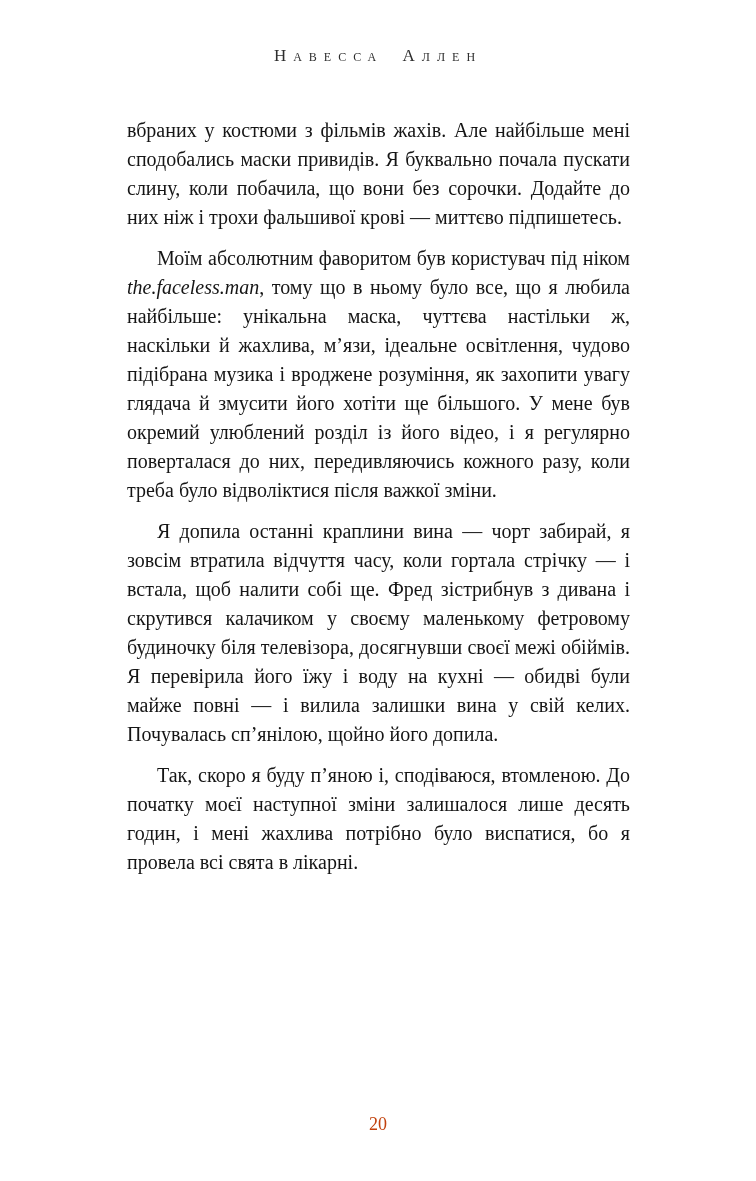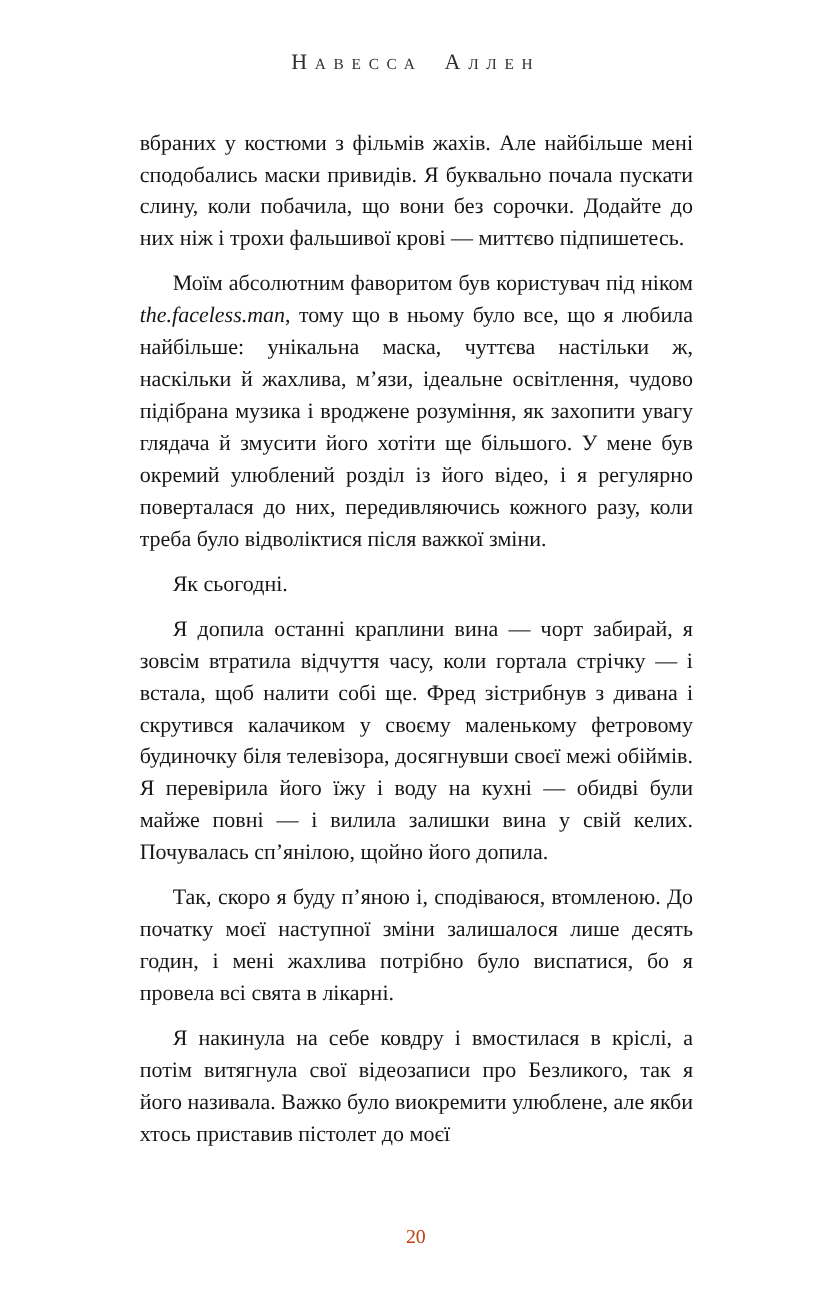--- a/index.html
+++ b/index.html
@@ -21,21 +21,21 @@
     background: #ffffff;
     overflow: hidden;
   }
   .running-header {
     position: absolute;
     top: 46px;
     left: 0;
     width: 100%;
     text-align: center;
     font-variant: small-caps;
-    font-size: 20px;
+    font-size: 17px;
     letter-spacing: 7px;
     word-spacing: 8px;
     color: #2e2e2e;
   }
   .body-text {
     position: absolute;
     top: 104px;
     left: 115px;
     width: 527px;
     font-size: 20px;
@@ -66,20 +66,18 @@
 </style>
 </head>
 <body>
 
 <div class="page">
   <div class="running-header">Навесса Аллен</div>
 
   <div class="body-text" id="page-body">
       <p class="para"><span>вбраних у костюми з фільмів жахів. Але найбільше мені сподобались маски привидів. Я буквально почала пускати слину, коли побачила, що вони без сорочки. Додайте до них ніж і трохи фальшивої крові — миттєво підпишетесь.</span></p>
       <p class="para indent"><span>Моїм абсолютним фаворитом був користувач під ніком </span><i>the.faceless.man</i><span>, тому що в ньому було все, що я любила найбільше: унікальна маска, чуттєва настільки ж, наскільки й жахлива, м’язи, ідеальне освітлення, чудово підібрана музика і вроджене розуміння, як захопити увагу глядача й змусити його хотіти ще більшого. У мене був окремий улюблений розділ із його відео, і я регулярно поверталася до них, передивляючись кожного разу, коли треба було відволіктися після важкої зміни.</span></p>
-      <p class="para indent"><span>Як сьогодні.</span></p>
       <p class="para indent"><span>Я допила останні краплини вина — чорт забирай, я зовсім втратила відчуття часу, коли гортала стрічку — і встала, щоб налити собі ще. Фред зістрибнув з дивана і скрутився калачиком у своєму маленькому фетровому будиночку біля телевізора, досягнувши своєї межі обіймів. Я перевірила його їжу і воду на кухні — обидві були майже повні — і вилила залишки вина у свій келих. Почувалась сп’янілою, щойно його допила.</span></p>
       <p class="para indent"><span>Так, скоро я буду п’яною і, сподіваюся, втомленою. До початку моєї наступної зміни залишалося лише десять годин, і мені жахлива потрібно було виспатися, бо я провела всі свята в лікарні.</span></p>
-      <p class="para indent"><span>Я накинула на себе ковдру і вмостилася в кріслі, а потім витягнула свої відеозаписи про Безликого, так я його називала. Важко було виокремити улюблене, але якби хтось приставив пістолет до моєї</span></p>
     </div>
 
   <div class="page-number">20</div>
 </div>
 
 </body></html>

